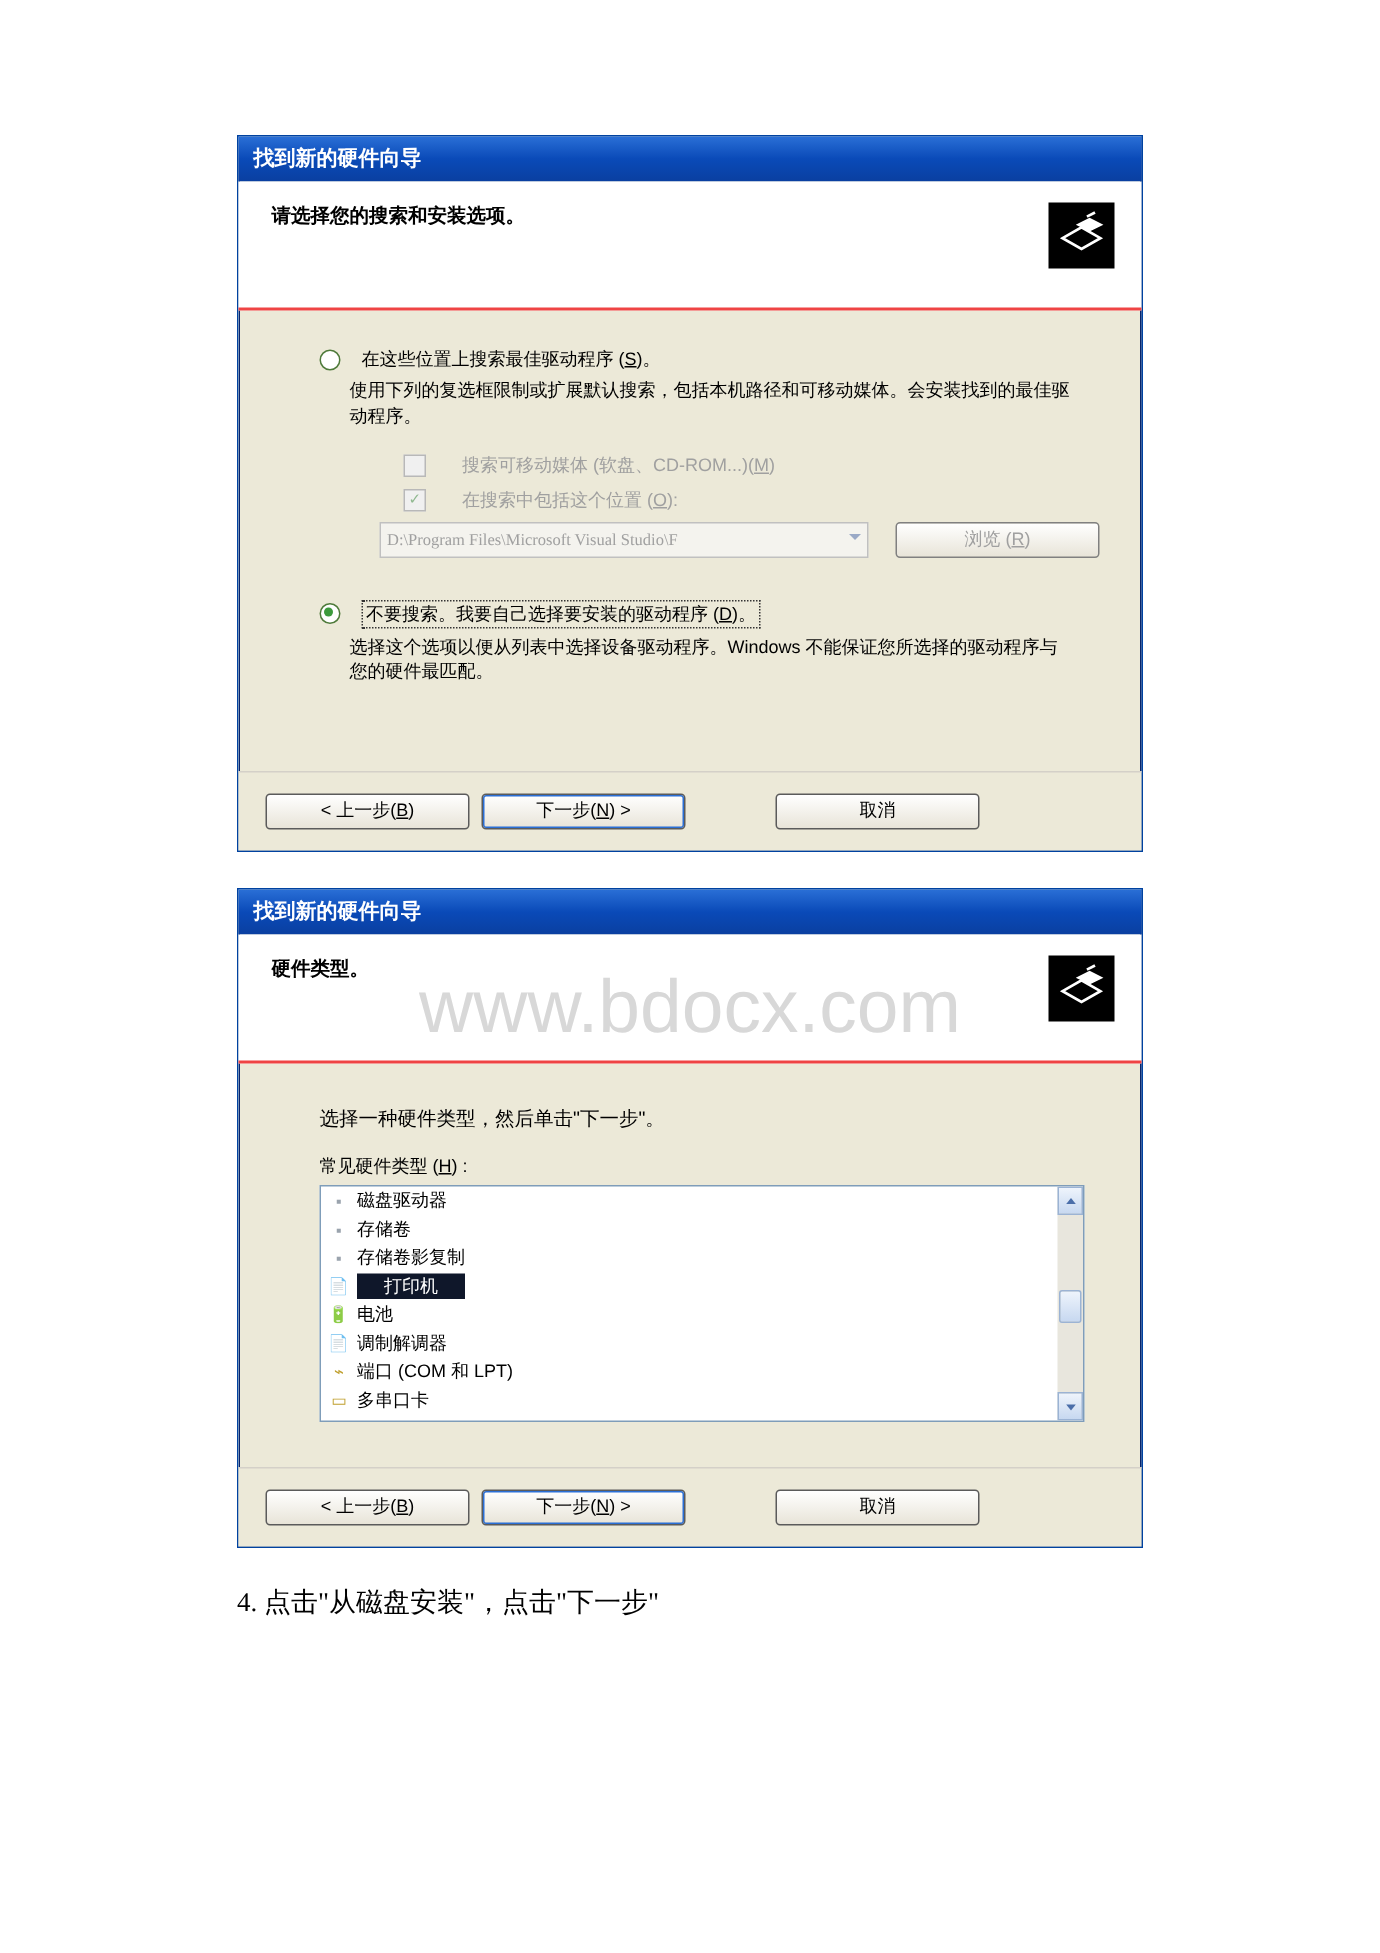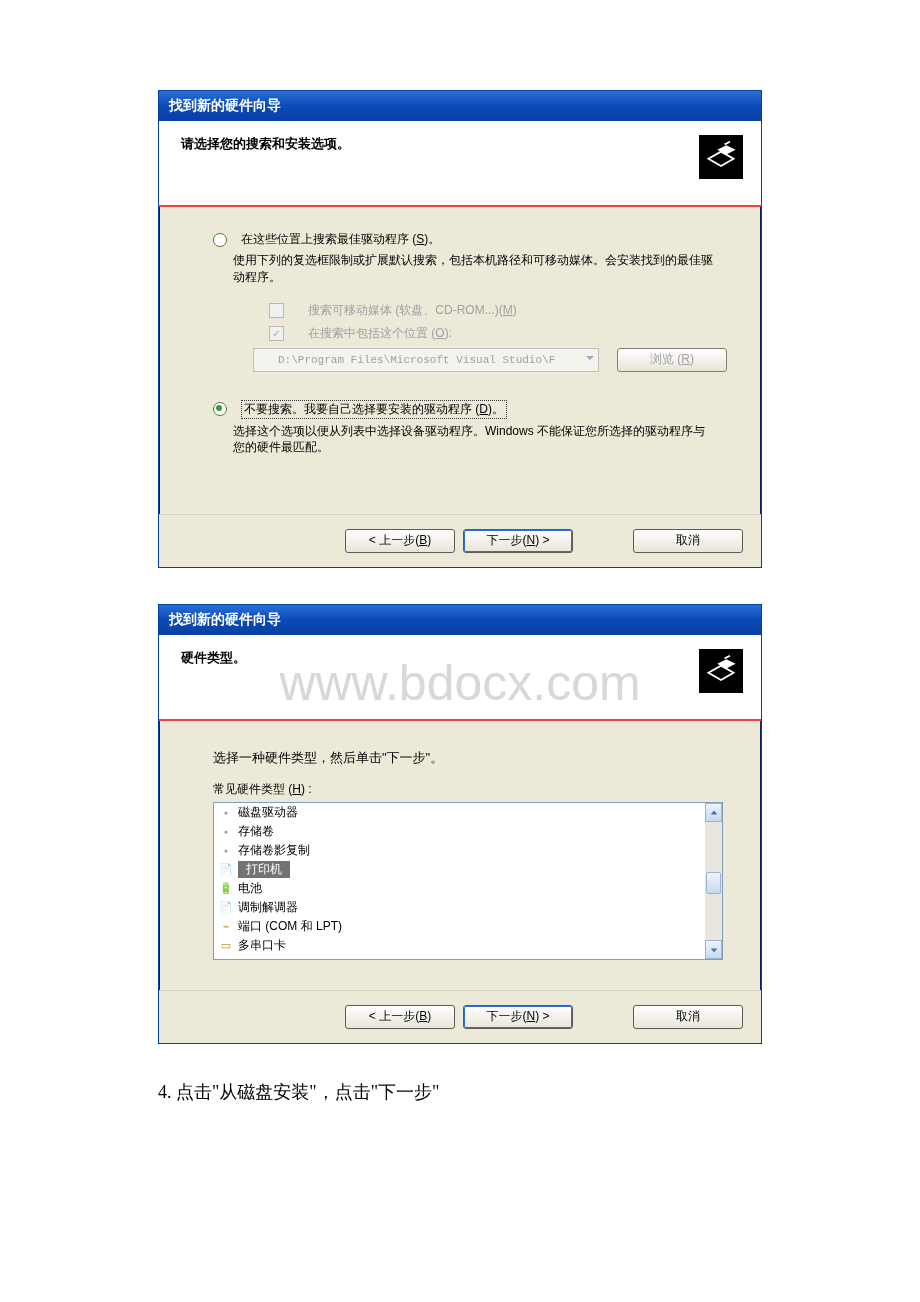--- a/index.html
+++ b/index.html
@@ -8,21 +8,21 @@
     font-family: "Microsoft YaHei", SimSun, Arial, sans-serif;
     font-size: 12px;
     width: 920px;
   }
   .page {
     padding: 90px 158px 120px 158px;
   }
   .dialog {
     border: 1px solid #0042a0;
     background: #ece9d8;
-    margin-bottom: 36px;
+    margin-bottom: 24px;
     box-shadow: 0 0 0 1px #0a246a inset;
   }
   .titlebar {
     background: linear-gradient(to bottom, #2a6fd6 0%, #0a4ab8 50%, #0a3fa0 100%);
     color: #fff;
     font-weight: bold;
     padding: 6px 10px;
     font-size: 14px;
   }
   .header {
@@ -118,23 +118,23 @@
     margin: 6px 0 28px 40px;
     align-items: center;
   }
   .combo {
     flex: 0 0 auto;
     width: 300px;
     height: 22px;
     border: 1px solid #c0c0c0;
     background: #f4f3ee;
     color: #a0a0a0;
-    font-family: Liberation Mono, monospace;
+    font-family: Liberation Serif, serif;
     font-size: 11px;
-    padding: 0 20px 0 24px;
+    padding: 0 20px 0 4px;
     display: flex;
     align-items: center;
     position: relative;
     overflow: hidden;
     white-space: nowrap;
   }
   .combo::after {
     content: "";
     position: absolute;
     right: 4px;
@@ -145,36 +145,36 @@
   }
   .xp-button {
     min-width: 92px;
     height: 22px;
     border: 1px solid #808080;
     border-radius: 3px;
     background: linear-gradient(to bottom, #fff, #e8e4d8);
     font-size: 12px;
     text-align: center;
     line-height: 20px;
-    padding: 0 8px;
+    padding: 0 21px;
     color: #a0a0a0;
   }
   .xp-button.enabled { color: #000; border-color: #5b5b5b; }
   .xp-button.default { box-shadow: 0 0 0 1px #2a6fd6 inset; }
   .underline-access { text-decoration: underline; }
   .dotted-box {
     border: 1px dotted #333;
     padding: 0 2px;
     display: inline-block;
   }
   .button-row {
     border-top: 1px solid #d4d0c8;
     padding: 14px 18px;
     display: flex;
-    justify-content: flex-end;
+    justify-content: flex-start;
     gap: 8px;
     background: #ece9d8;
   }
   .button-row .spacer { width: 44px; }
   .instruction {
     margin: 4px 0 14px 0;
     font-size: 13px;
   }
   .list-label {
     font-size: 12px;
@@ -193,23 +193,23 @@
   }
   .list-item {
     display: flex;
     align-items: center;
     gap: 4px;
     padding: 1px 4px;
     font-size: 12px;
     height: 17px;
   }
   .list-item.selected .label {
-    background: #737373;
+    background: #0f172a;
     color: #fff;
-    padding: 0 8px;
+    padding: 0 18px;
     text-align: center;
   }
   .scrollbar {
     width: 17px;
     background: #e8e6dd;
     display: flex;
     flex-direction: column;
   }
   .sb-btn {
     height: 17px;

